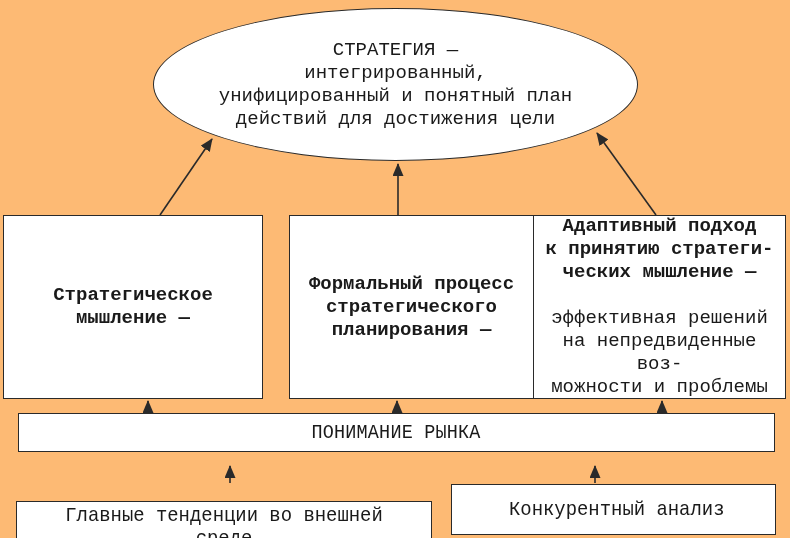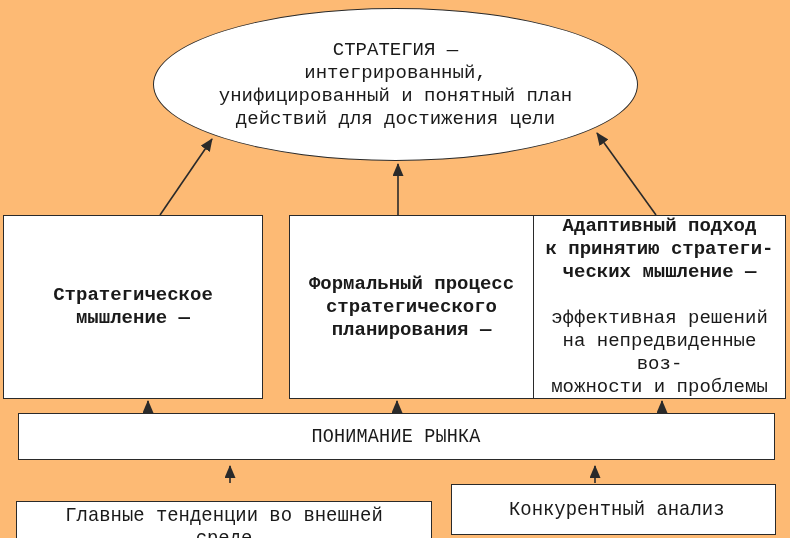--- a/index.html
+++ b/index.html
@@ -58,21 +58,21 @@
     font-size: 19px;
     line-height: 23px;
     white-space: pre-line;
   }
   .mid-box .title { font-weight: bold; display: block; }
   .mid-box .body  { font-weight: normal; display: block; }
   .market-box {
     left: 18px;
     top: 413px;
     width: 757px;
-    height: 47px;
+    height: 39px;
     text-align: right;
   }
   .market-box .txt {
     font-size: 21px;
     display: inline-block;
     transform: scaleX(0.88);
     letter-spacing: 0.2px;
   }
   .bottom-box {
     top: 484px;

